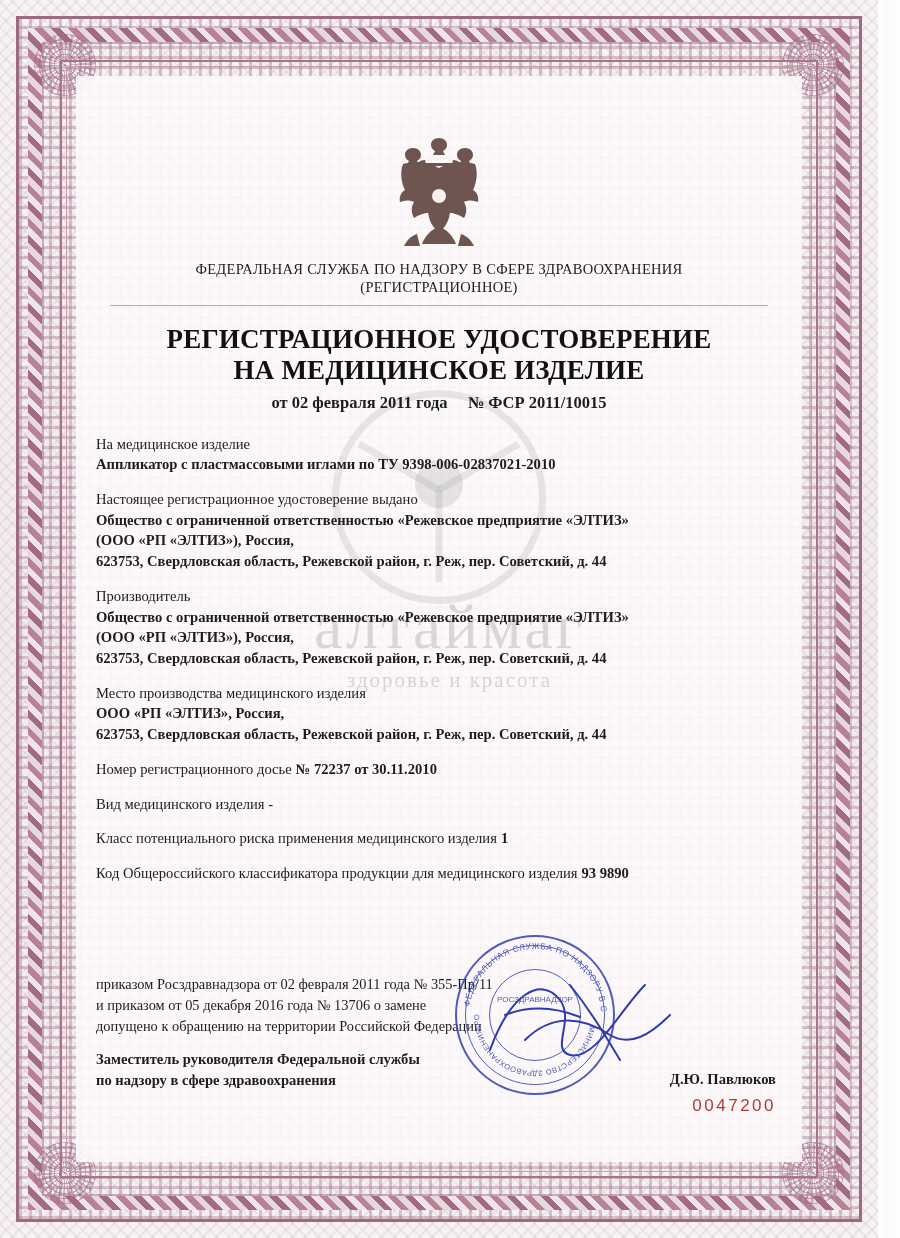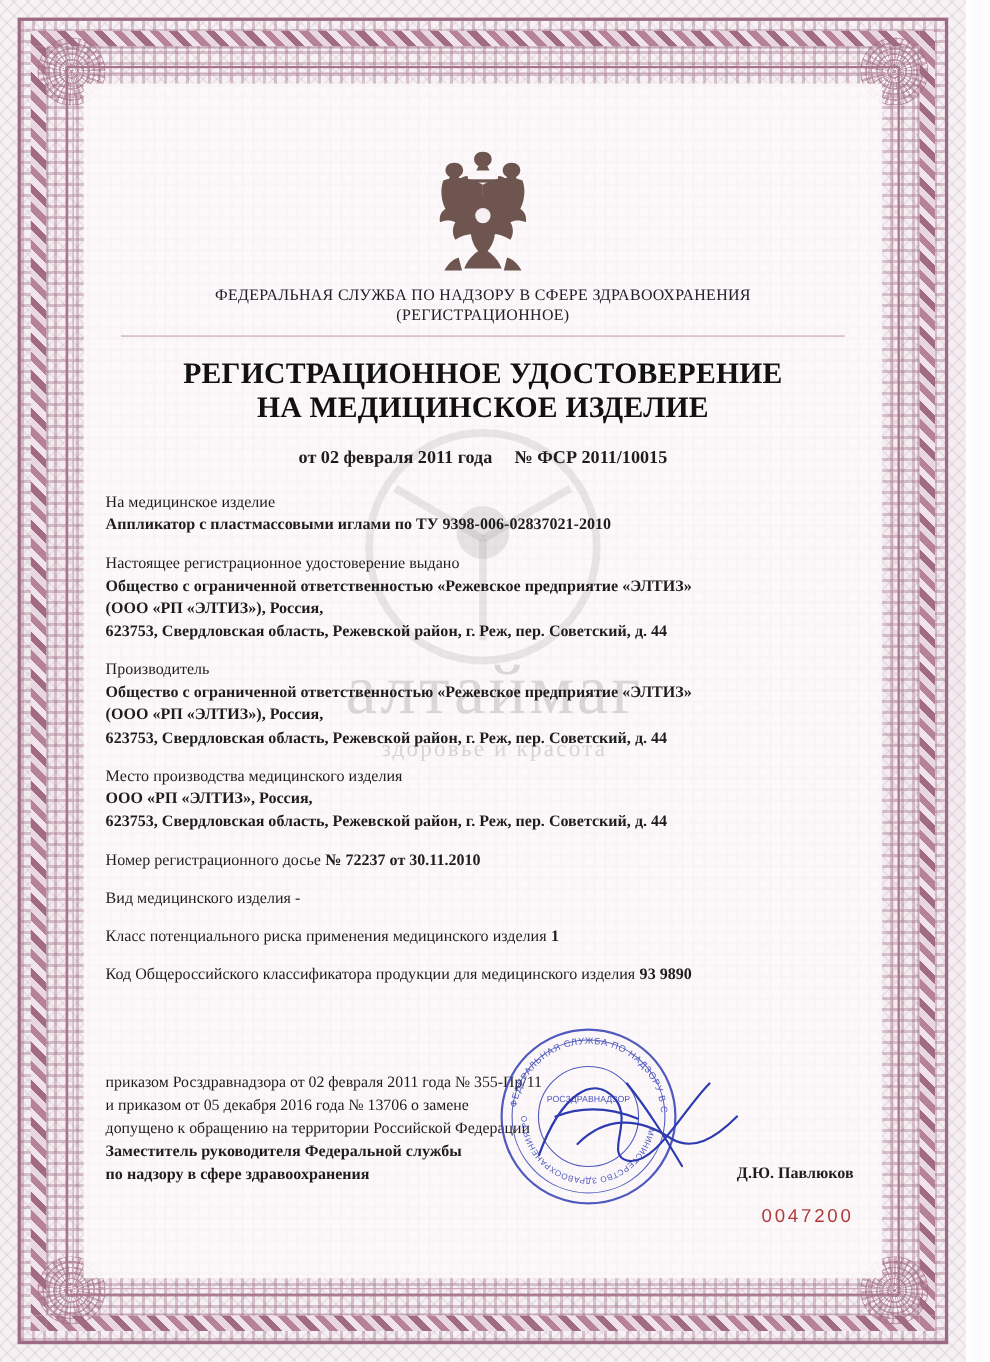--- a/index.html
+++ b/index.html
@@ -186,21 +186,21 @@
     margin-top: 18px;
     color: #111;
     letter-spacing: 0.2px;
   }
   .title .l2 { display: block; }
 
   .docline {
     text-align: center;
     font-weight: bold;
     font-size: 16.5px;
-    margin-top: 19px;
+    margin-top: 6px;
   }
   .docline .num { margin-left: 16px; }
 
   .body { margin-top: 22px; }
   .blk { margin-bottom: 15px; }
   .lbl {
     font-size: 14.6px;
     line-height: 1.35;
   }
   .val {
@@ -213,20 +213,21 @@
   .footer {
     position: absolute;
     left: 0; right: 0;
     top: 878px;
   }
   .footer .fl {
     font-size: 14.4px;
     line-height: 1.45;
   }
   .footer .sig-block {
+    margin-top: 12px;
     position: relative;
   }
   .footer .sig-block .role {
     font-weight: bold;
     font-size: 14.6px;
     line-height: 1.45;
     max-width: 430px;
   }
   .footer .sig-name {
     position: absolute;

